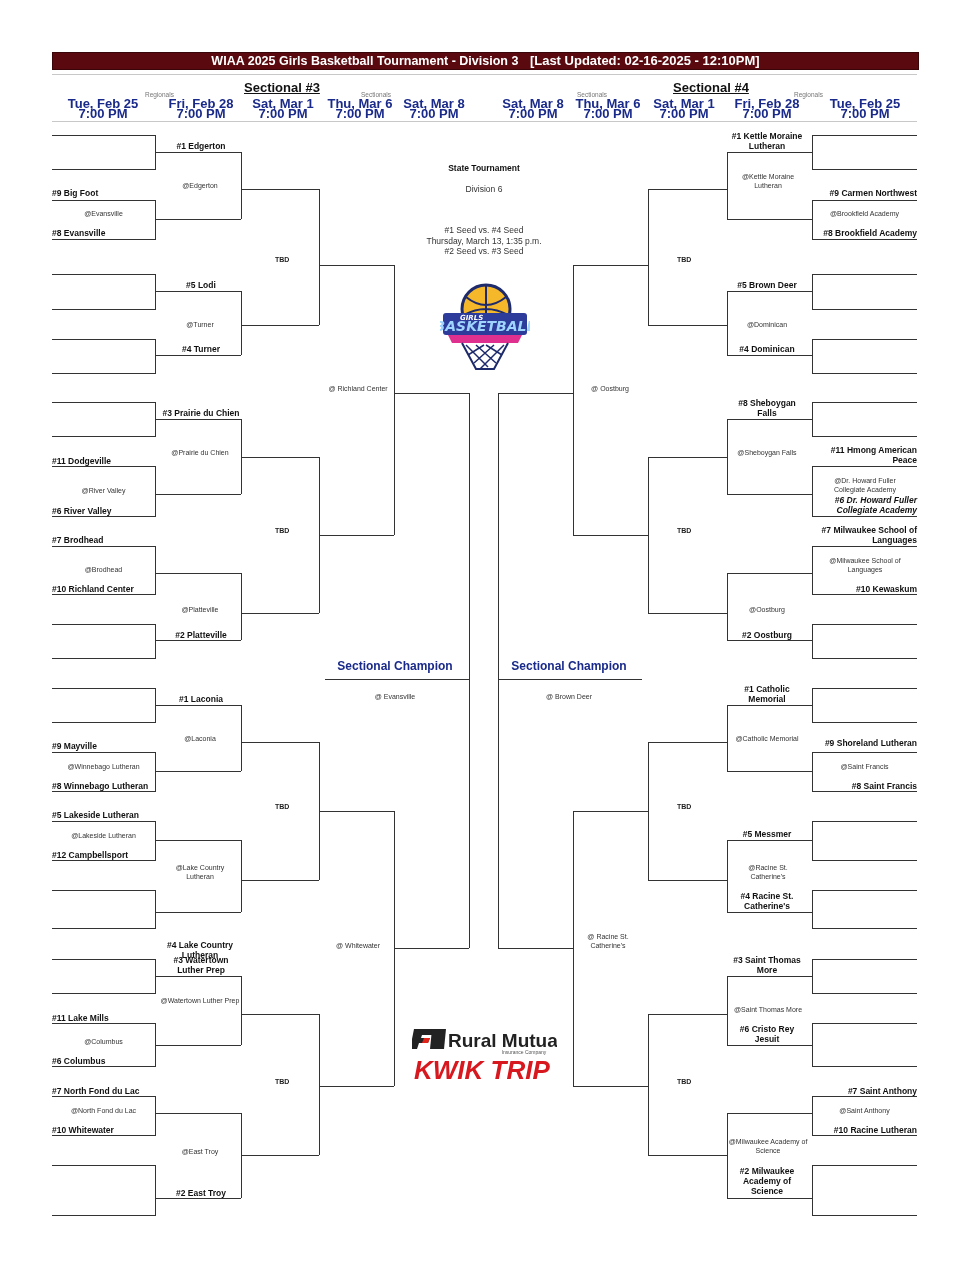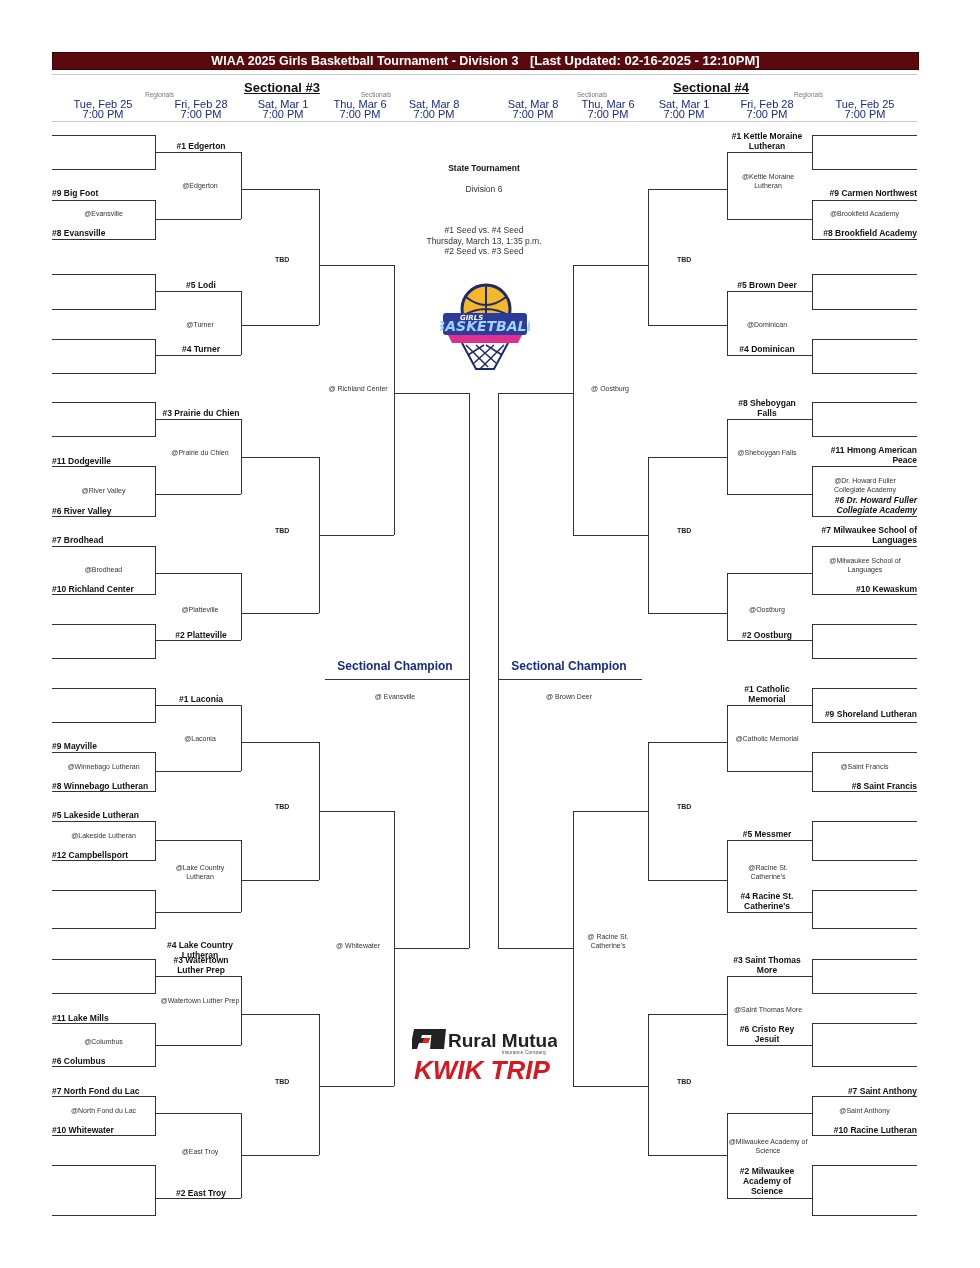--- a/index.html
+++ b/index.html
@@ -5,21 +5,21 @@
   html, body { margin:0; padding:0; background:#fff; }
   body { width:980px; height:1268px; position:relative; overflow:hidden;
          font-family:"Liberation Sans", sans-serif; color:#000; }
   .banner { position:absolute; left:52px; top:52px; width:865px; height:16px;
             background:#5a0a0f; color:#fff; text-align:center; font-weight:bold;
             font-size:12.5px; line-height:16px; border:1px solid #3a0508; }
   .banner .upd { font-size:13px; margin-left:8px; }
   .hr { position:absolute; height:1px; background:#c8c8c8; }
   .sect-title { position:absolute; font-size:13px; font-weight:bold; text-decoration:underline; color:#111; }
   .round-lbl { position:absolute; font-size:6.5px; color:#777; }
-  .date { position:absolute; width:90px; text-align:center; font-size:11px; font-weight:normal;
+  .date { position:absolute; width:90px; text-align:center; font-size:13px; font-weight:bold;
           color:#1a2a8a; line-height:10px; }
   svg.lines { position:absolute; left:0; top:0; }
   .t { position:absolute; font-size:8.5px; font-weight:bold; line-height:10px; white-space:nowrap; color:#111; }
   .t.c { text-align:center; }
   .t.r { text-align:right; }
   .v { position:absolute; font-size:7px; color:#333; line-height:9px; text-align:center; white-space:nowrap; }
   .tbd { position:absolute; font-size:7px; font-weight:bold; color:#222; }
   .center-info { position:absolute; left:395px; width:178px; text-align:center; font-size:8.5px; color:#333; }
   .center-info.b { font-weight:bold; color:#111; }
   .champ { position:absolute; font-size:12px; font-weight:bold; color:#1a2a8a; width:144px; text-align:center; }
@@ -327,21 +327,21 @@
 <div class="t r" style="right:63px;top:584px;">#10 Kewaskum</div>
 <div class="v" style="left:727px;top:605px;width:80px;">@Oostburg</div>
 <div class="t c" style="left:722px;top:630px;width:90px;">#2 Oostburg</div>
 <div class="tbd" style="left:677px;top:527px;">TBD</div>
 
 <div class="champ" style="left:497px;top:659px;">Sectional Champion</div>
 <div class="v" style="left:497px;top:692px;width:144px;">@ Brown Deer</div>
 
 <div class="t c" style="left:730px;top:684px;width:74px;white-space:normal;">#1 Catholic Memorial</div>
 <div class="v" style="left:727px;top:734px;width:80px;">@Catholic Memorial</div>
-<div class="t r" style="right:63px;top:709px;margin-left:43px;">#9 Shoreland Lutheran</div>
+<div class="t r" style="right:63px;top:738px;margin-left:43px;">#9 Shoreland Lutheran</div>
 <div class="v" style="left:812px;top:762px;width:105px;">@Saint Francis</div>
 <div class="t r" style="right:63px;top:781px;">#8 Saint Francis</div>
 <div class="t c" style="left:722px;top:829px;width:90px;">#5 Messmer</div>
 <div class="v" style="left:735px;top:863px;width:66px;white-space:normal;">@Racine St. Catherine's</div>
 <div class="t c" style="left:730px;top:891px;width:74px;white-space:normal;">#4 Racine St. Catherine's</div>
 <div class="tbd" style="left:677px;top:803px;">TBD</div>
 
 <div class="v" style="left:578px;top:932px;width:60px;white-space:normal;">@ Racine St. Catherine's</div>
 
 <div class="t c" style="left:727px;top:955px;width:80px;white-space:normal;">#3 Saint Thomas More</div>

